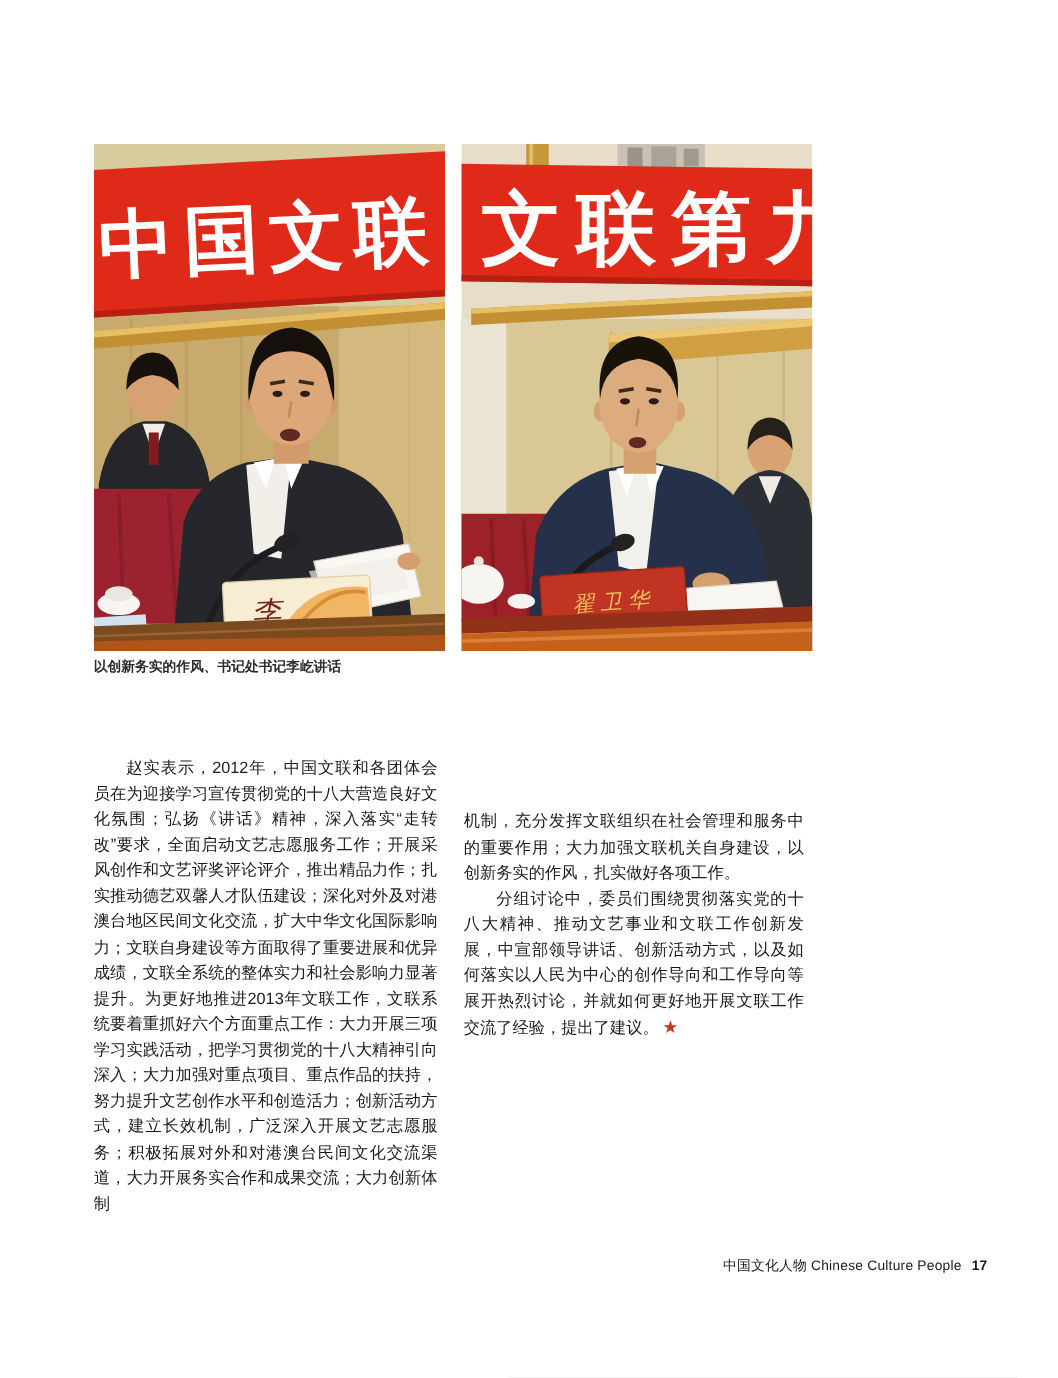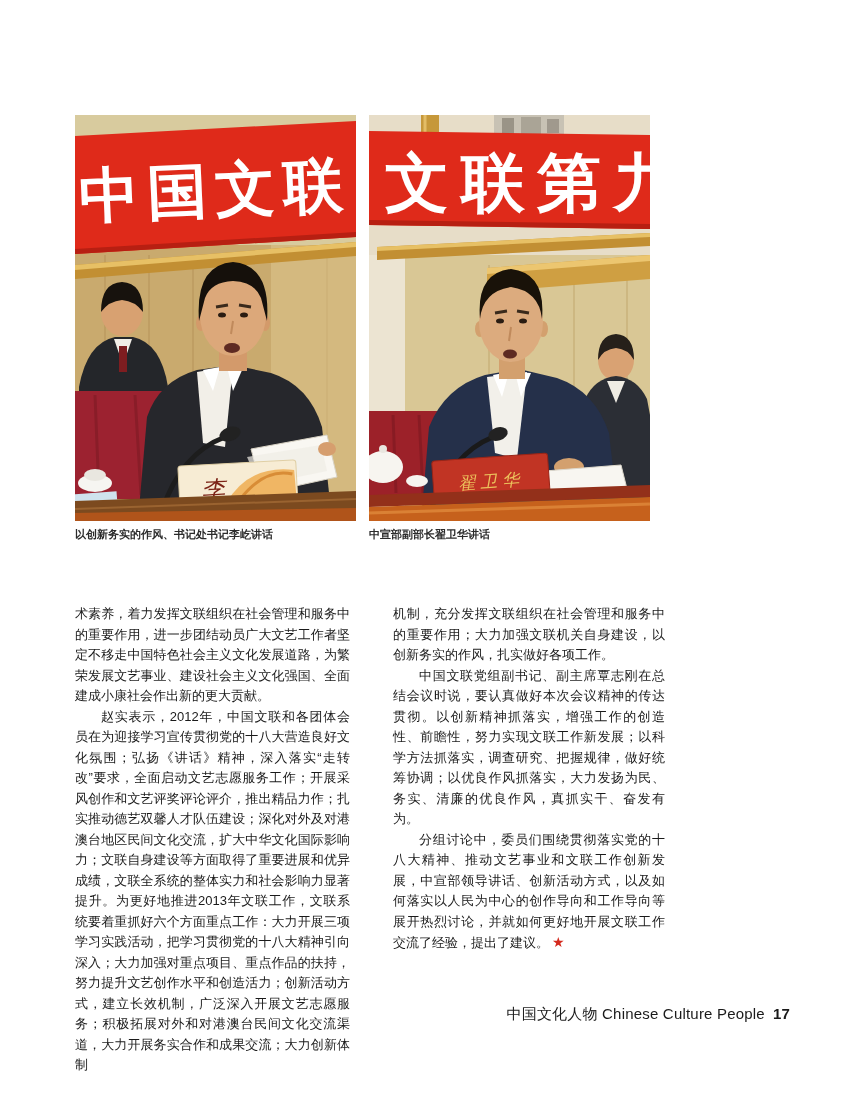--- a/index.html
+++ b/index.html
@@ -16,27 +16,27 @@
     font-size:11px;font-weight:bold;color:#2b2b2b;line-height:14px;
   }
   .caption-left{left:75px;}
   .caption-right{left:369px;}
   .col{
     position:absolute;top:604px;
     font-size:13px;line-height:20.5px;text-align:justify;
     color:#1a1a1a;
   }
   .col-left{left:75px;width:275px;}
-  .col-right{left:393px;width:272px;}
+  .col-right{left:371px;width:272px;margin-top:43px;}
   .col p{margin:0;padding:0;}
   .col p.indent{text-indent:2em;}
   .star{color:#d42a1e;font-size:14px;margin-left:3px;}
   .footer{
     position:absolute;top:1005px;right:56px;
-    font-size:15px;color:#1a1a1a;letter-spacing:0.2px;
+    font-size:11px;color:#1a1a1a;letter-spacing:0.2px;
   }
   .footer .pagenum{font-weight:bold;margin-left:8px;}
   svg text.banner{font-family:"Liberation Sans","DejaVu Sans",sans-serif;font-weight:bold;}
   svg text.card-li{font-family:"DejaVu Serif","Liberation Serif",serif;font-style:italic;}
   svg text.card-zhai{font-family:"DejaVu Serif","Liberation Serif",serif;font-style:italic;}
 </style>
 </head>
 <body>
 
 <div class="page">
@@ -215,29 +215,26 @@
 
       <g>
         <polygon points="0,380 281,370 281,382 0,392" fill="#93301a"></polygon>
         <polygon points="0,392 281,382 281,406 0,406" fill="#c6611c"></polygon>
         <path d="M0,398 L281,389" stroke="#e08a3c" stroke-width="3" opacity="0.8"></path>
       </g>
     </svg>
   </div>
 
   <div class="caption caption-left">以创新务实的作风、书记处书记李屹讲话</div>
-  <div class="caption caption-right">中宣部副部长翟卫华讲话</div>
 
   <div class="col col-left">
-    <p>术素养，着力发挥文联组织在社会管理和服务中的重要作用，进一步团结动员广大文艺工作者坚定不移走中国特色社会主义文化发展道路，为繁荣发展文艺事业、建设社会主义文化强国、全面建成小康社会作出新的更大贡献。</p>
     <p class="indent">赵实表示，2012年，中国文联和各团体会员在为迎接学习宣传贯彻党的十八大营造良好文化氛围；弘扬《讲话》精神，深入落实“走转改”要求，全面启动文艺志愿服务工作；开展采风创作和文艺评奖评论评介，推出精品力作；扎实推动德艺双馨人才队伍建设；深化对外及对港澳台地区民间文化交流，扩大中华文化国际影响力；文联自身建设等方面取得了重要进展和优异成绩，文联全系统的整体实力和社会影响力显著提升。为更好地推进2013年文联工作，文联系统要着重抓好六个方面重点工作：大力开展三项学习实践活动，把学习贯彻党的十八大精神引向深入；大力加强对重点项目、重点作品的扶持，努力提升文艺创作水平和创造活力；创新活动方式，建立长效机制，广泛深入开展文艺志愿服务；积极拓展对外和对港澳台民间文化交流渠道，大力开展务实合作和成果交流；大力创新体制</p>
   </div>
   <div class="col col-right">
     <p>机制，充分发挥文联组织在社会管理和服务中的重要作用；大力加强文联机关自身建设，以创新务实的作风，扎实做好各项工作。</p>
-    <p class="indent">中国文联党组副书记、副主席覃志刚在总结会议时说，要认真做好本次会议精神的传达贯彻。以创新精神抓落实，增强工作的创造性、前瞻性，努力实现文联工作新发展；以科学方法抓落实，调查研究、把握规律，做好统筹协调；以优良作风抓落实，大力发扬为民、务实、清廉的优良作风，真抓实干、奋发有为。</p>
     <p class="indent"><span>分组讨论中，委员们围绕贯彻落实党的十八大精神、推动文艺事业和文联工作创新发展，中宣部领导讲话、创新活动方式，以及如何落实以人民为中心的创作导向和工作导向等展开热烈讨论，并就如何更好地开展文联工作交流了经验，提出了建议。</span><span class="star">★</span></p>
   </div>
 
   <div class="footer">
     <span>中国文化人物 Chinese Culture People</span><span class="pagenum">17</span>
   </div>
 
 </div>
 
 </body></html>

